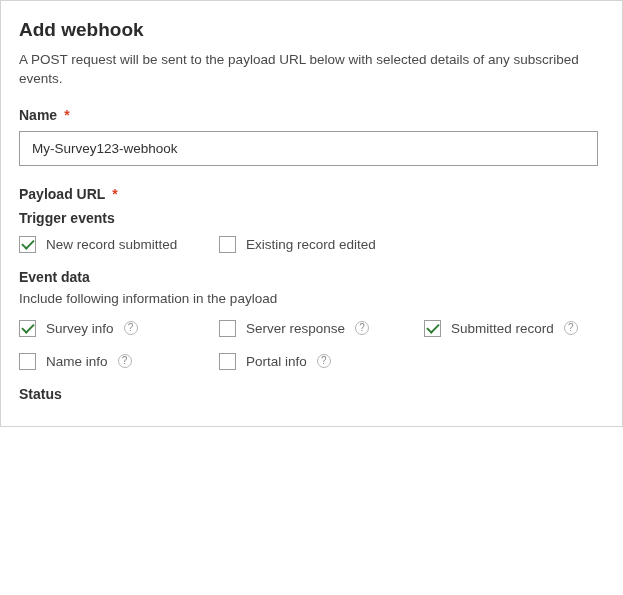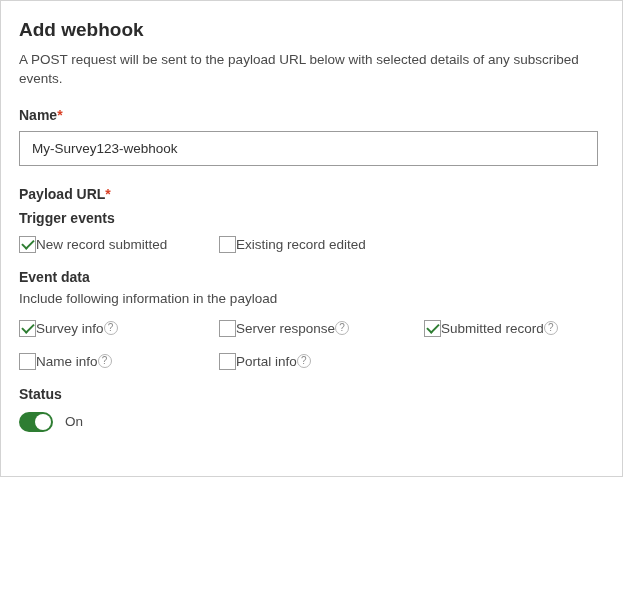--- a/index.html
+++ b/index.html
@@ -25,21 +25,21 @@
     color: #4a4a4a;
     margin-bottom: 18px;
     line-height: 1.4;
   }
   .field-label {
     font-size: 14px;
     font-weight: 600;
     margin-bottom: 8px;
     display: flex;
     align-items: center;
-    gap: 0;
+    gap: 7px;
   }
   .req { color: #d94025; font-weight: 700; }
   .text-input {
     width: 100%;
     border: 1px solid #9b9b9b;
     padding: 9px 12px;
     font-size: 13.5px;
     font-family: inherit;
     color: #323232;
     margin-bottom: 20px;
@@ -51,21 +51,21 @@
     margin-bottom: 10px;
     margin-top: 2px;
   }
   .sub-desc {
     font-size: 13.5px;
     color: #4a4a4a;
     margin-top: -4px;
     margin-bottom: 14px;
   }
   .row { display: flex; margin-bottom: 16px; }
-  .cell { display: flex; align-items: center; }
+  .cell { display: flex; align-items: center; gap: 10px; }
   .w1 { width: 200px; }
   .w2 { width: 205px; }
   .w3 { flex: 1; }
   .checkbox {
     width: 17px; height: 17px;
     border: 1px solid #9b9b9b;
     display: inline-flex;
     align-items: center;
     justify-content: center;
     flex: 0 0 17px;
@@ -191,21 +191,15 @@
       <span class="help-icon">?</span>
     </div>
     <div class="cell w2">
       <span class="checkbox"></span>
       <span class="opt-label">Portal info</span>
       <span class="help-icon">?</span>
     </div>
   </div>
 
   <div class="section-label">Status</div>
-  <div class="status-row">
-    <div class="toggle">
-      <div class="toggle-knob"></div>
-    </div>
-    <span class="opt-label">On</span>
-  </div>
 
 
 </div>
 
 </body></html>

